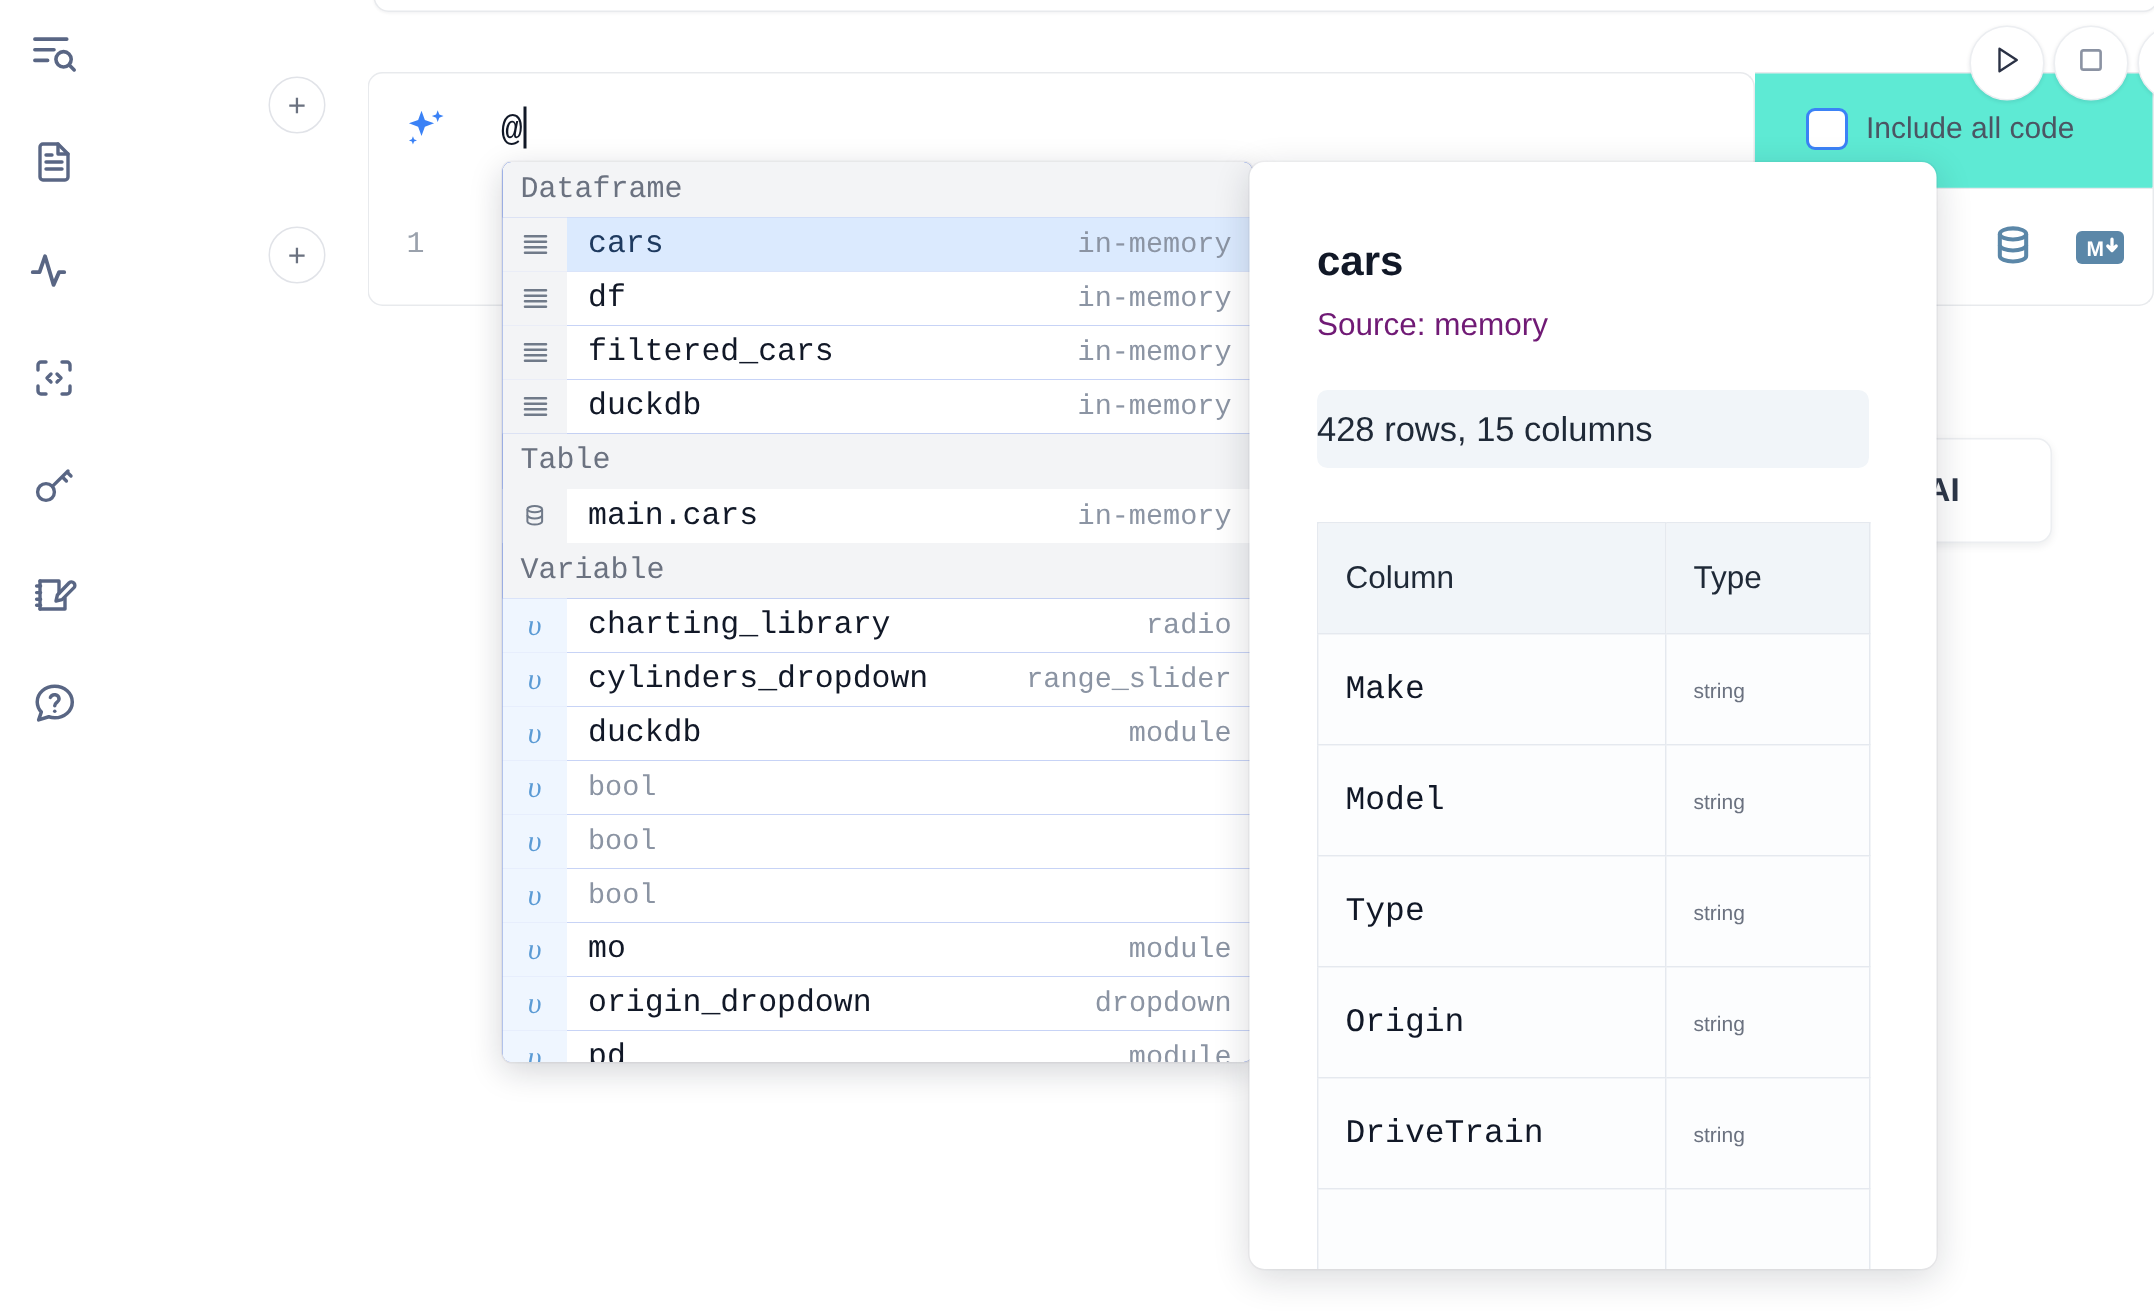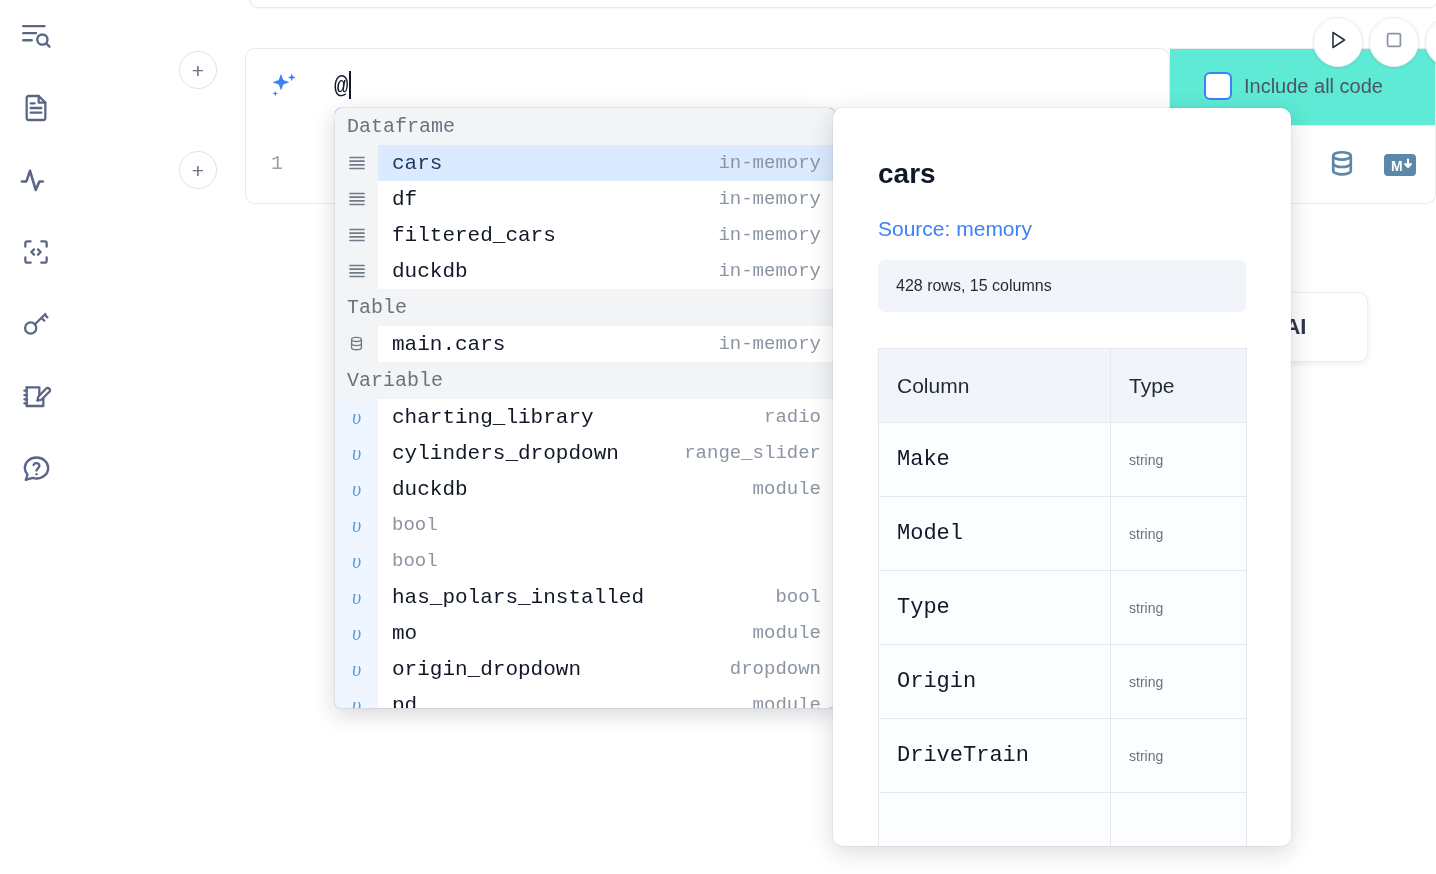--- a/index.html
+++ b/index.html
@@ -151,28 +151,28 @@
     position: absolute; left: 833px; top: 108px; width: 458px; height: 738px;
     background: #fff; border-radius: 10px;
     box-shadow: 0 6px 24px rgba(16,24,40,.16), 0 0 0 1px rgba(16,24,40,.04);
     overflow: hidden;
   }
   .doc-title {
     position: absolute; left: 45px; top: 50px;
     font-size: 28px; font-weight: 700; color: #111827;
   }
   .doc-source {
-    position: absolute; left: 45px; top: 109px;
-    font-size: 21px; color: #3b82f6;
+    position: absolute; left: 45px; top: 97px;
+    font-size: 21px; color: #701a75;
   }
   .doc-shape {
     position: absolute; left: 45px; top: 152px; width: 368px; height: 52px;
     background: #f1f5f9; border-radius: 7px;
-    display: flex; align-items: center; padding-left: 18px;
-    font-size: 16px; color: #1f2937;
+    display: flex; align-items: center; 
+    font-size: 23px; color: #1f2937;
   }
   .doc-table {
     position: absolute; left: 45px; top: 240px; width: 368px;
     border-collapse: collapse; table-layout: fixed;
   }
   .doc-table th, .doc-table td {
     border: 1px solid #e5e9ef; height: 74px; padding: 0 0 0 18px; text-align: left;
     vertical-align: middle; overflow: hidden;
   }
   .doc-table th {
@@ -439,21 +439,20 @@
         </div>
         <div class="ac-label-wrap">
           <span class="ac-type">bool</span>
         </div>
       </div>
       <div class="ac-item">
         <div class="ac-gutter var">
           <span class="var-glyph">υ</span>
         </div>
         <div class="ac-label-wrap">
-          <span class="ac-name">has_polars_installed</span>
           <span class="ac-type">bool</span>
         </div>
       </div>
       <div class="ac-item">
         <div class="ac-gutter var">
           <span class="var-glyph">υ</span>
         </div>
         <div class="ac-label-wrap">
           <span class="ac-name">mo</span>
           <span class="ac-type">module</span>

